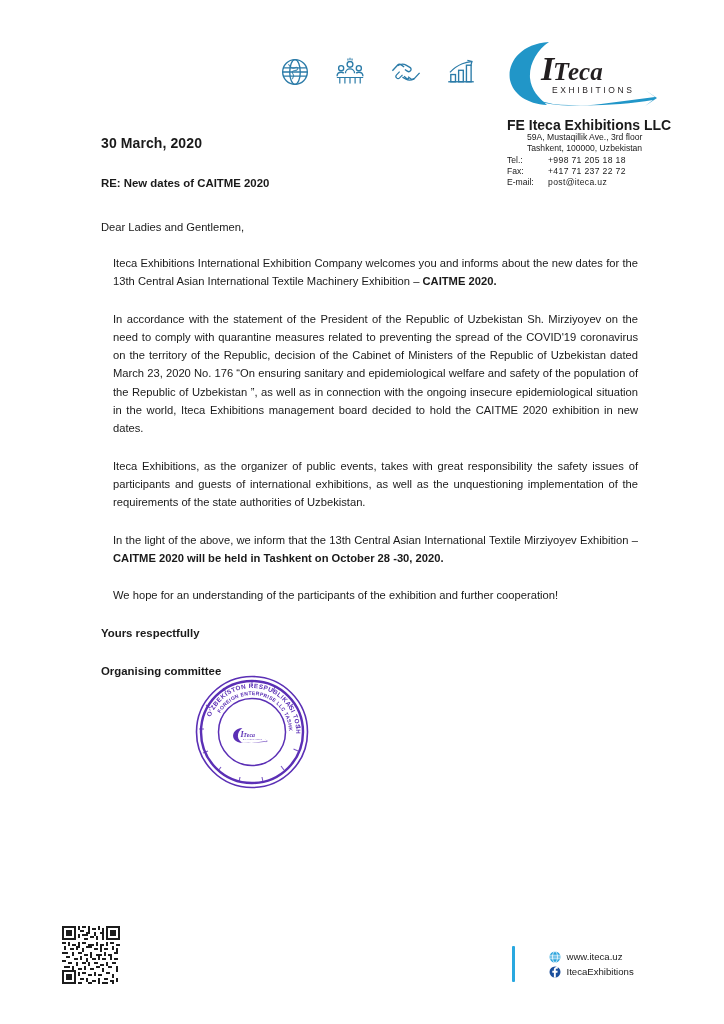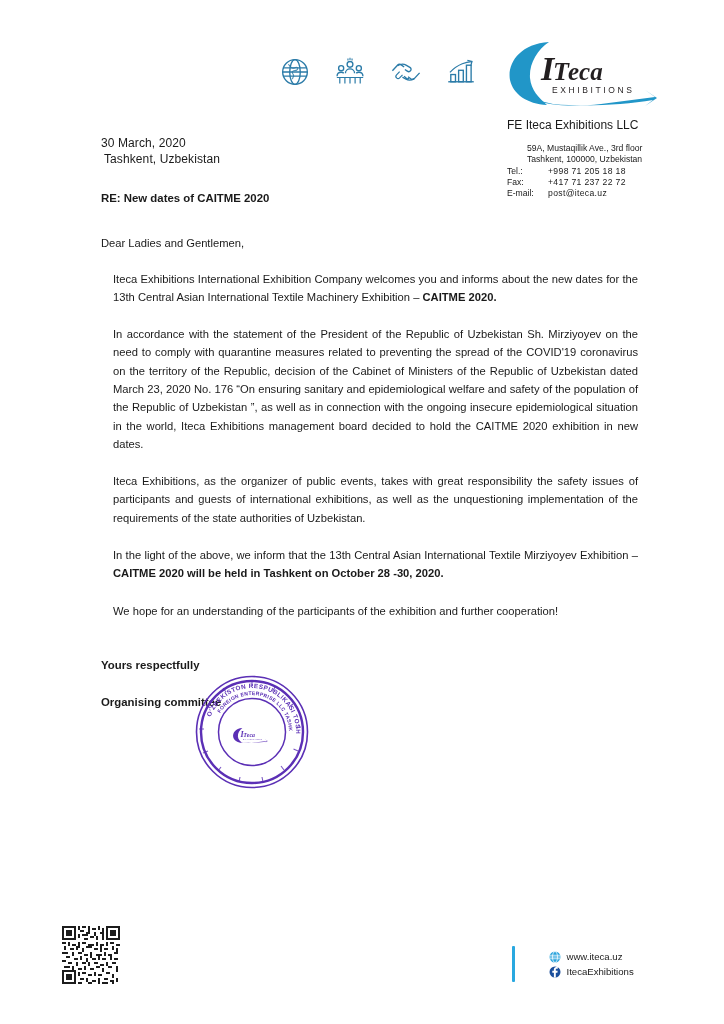--- a/index.html
+++ b/index.html
@@ -48,39 +48,39 @@
     position: absolute;
     left: 507px;
     top: 120px;
     width: 180px;
     font-size: 8.6px;
     line-height: 11.2px;
     color: #1a1a1a;
     white-space: nowrap;
   }
   .contact .company {
-    font-weight: normal;
-    font-size: 12px;
-    margin-bottom: 12px;
+    font-weight: bold;
+    font-size: 14px;
+    margin-bottom: 1px;
   }
   .contact .line { display: block; padding-left: 20px; }
   .contact .row { display: flex; }
   .contact .row .lbl { width: 41px; flex: 0 0 41px; }
   .contact .row .val { flex: 1 1 auto; letter-spacing: 0.35px; }
 
   
   .body-area {
     position: absolute;
     left: 101px;
     top: 136px;
     width: 549px;
   }
   .datehead {
-    font-size: 12px;
-    font-weight: normal;
+    font-size: 14px;
+    font-weight: bold;
     line-height: 15.5px;
     letter-spacing: 0.1px;
   }
   .datehead .loc { padding-left: 3px; }
   .subject {
     margin-top: 24px;
     font-size: 11.4px;
     font-weight: bold;
     line-height: 15.5px;
   }
@@ -94,21 +94,21 @@
     padding: 0;
     margin-top: 19px;
     font-size: 11.2px;
     line-height: 18.3px;
     text-align: justify;
   }
   p.para.nojust { text-align: left; }
   p.para b { font-weight: bold; }
 
   .signoff {
-    margin-top: 38px;
+    margin-top: 22px;
     font-size: 11.4px;
     font-weight: bold;
     line-height: 15.5px;
   }
   .signoff .second { margin-top: 22px; display: block; }
 
   
   .stamp {
     position: absolute;
     left: 195px;
@@ -223,21 +223,20 @@
     <div class="row">
       <span class="lbl">E-mail:</span>
       <span class="val">post@iteca.uz</span>
     </div>
   </div>
 
   <div class="body-area">
 
     <div class="datehead">
       <div>30 March, 2020</div>
-      <div class="loc">Tashkent, Uzbekistan</div>
     </div>
 
     <div class="subject">
       <div>RE: New dates of CAITME 2020</div>
     </div>
 
     <div class="salut">Dear Ladies and Gentlemen,</div>
 
     <p class="para"><span>Iteca Exhibitions International Exhibition Company welcomes you and informs about the new dates for the 13th Central Asian International Textile Machinery Exhibition – </span><b>CAITME 2020.</b></p>
 

